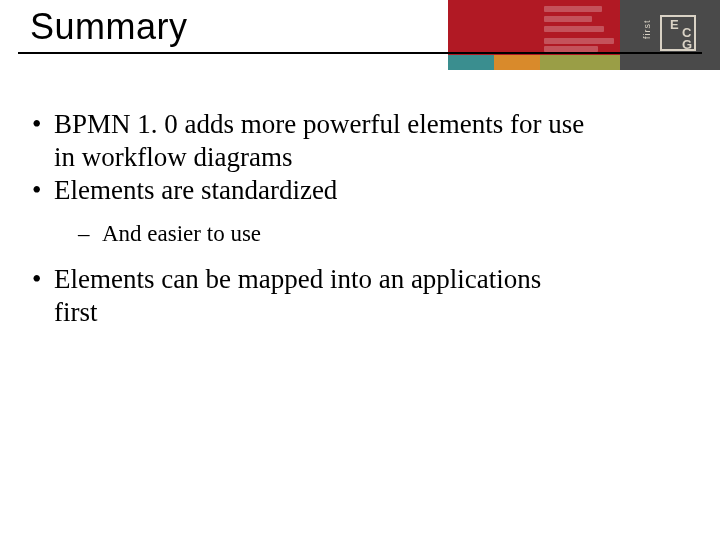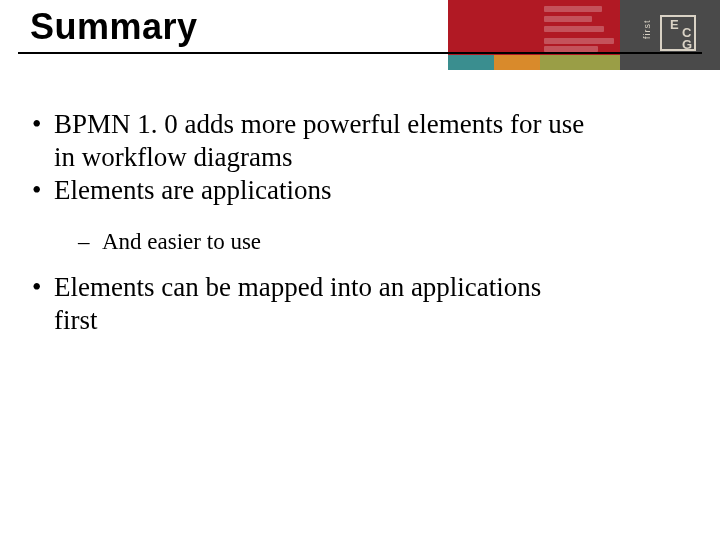--- a/index.html
+++ b/index.html
@@ -2,21 +2,21 @@
 <html><head>
   <meta charset="utf-8">
   <style>
     * { margin: 0; padding: 0; box-sizing: border-box; }
     html, body { width: 720px; height: 540px; background: #fff; font-family: Arial, Helvetica, sans-serif; color: #000; }
     .slide { position: relative; width: 720px; height: 540px; overflow: hidden; }
 
     
     .title-wrap { position: absolute; left: 0; top: 0; width: 720px; height: 70px; }
     .title-rule { position: absolute; left: 18px; top: 52px; width: 684px; height: 0; border-top: 2px solid #000; }
-    .title-text { position: absolute; left: 30px; top: 6px; font-size: 36px; font-weight: 700; letter-spacing: 0.5px; }
+    .title-text { position: absolute; left: 30px; top: 6px; font-size: 36px; font-weight: 400; letter-spacing: 0.5px; }
 
     
     .header-graphic { position: absolute; top: 0; right: 0; width: 272px; height: 70px; }
     .hg-red    { position: absolute; left: 0;   top: 0;  width: 172px; height: 55px; background: #b11924; }
     .hg-teal   { position: absolute; left: 0;   top: 55px; width: 46px; height: 15px; background: #3a8e8f; }
     .hg-orange { position: absolute; left: 46px; top: 55px; width: 46px; height: 15px; background: #d98a2b; }
     .hg-olive  { position: absolute; left: 92px; top: 55px; width: 80px; height: 15px; background: #9a9e46; }
     .hg-logo   { position: absolute; left: 172px; top: 0;  width: 100px; height: 70px; background: #4a4a4a; display: flex; align-items: center; justify-content: center; }
     .hg-logo-inner { position: relative; width: 60px; height: 48px; }
     .hg-logo-square { position: absolute; left: 20px; top: 4px; width: 36px; height: 36px; border: 2px solid #d9d2c5; }
@@ -34,21 +34,21 @@
     
     .hg-red .smudge { position: absolute; height: 6px; background: rgba(255,255,255,0.25); border-radius: 1px; }
 
     
     .body { position: absolute; left: 26px; top: 108px; width: 560px; }
     ul.level1 { list-style: none; }
     ul.level1 > li { position: relative; padding-left: 28px; font-size: 27px; line-height: 1.22; margin-bottom: 0; font-family: Liberation Serif, serif; }
     ul.level1 > li::before { content: "•"; position: absolute; left: 6px; top: 0; font-size: 27px; }
     ul.level1 > li + li { margin-top: 0; }
 
-    ul.level2 { list-style: none; margin-top: 20px; margin-bottom: 6px; }
+    ul.level2 { list-style: none; margin-top: 12px; margin-bottom: 6px; }
     ul.level2 > li { position: relative; padding-left: 48px; font-size: 23px; line-height: 1.3; }
     ul.level2 > li::before { content: "–"; position: absolute; left: 24px; top: 0; font-size: 23px; }
 
     .gap { height: 8px; }
   </style>
 </head>
 <body>
 <div class="slide">
 
   <div class="header-graphic">
@@ -80,21 +80,21 @@
     <div class="title-text">Summary</div>
     <div class="title-rule"></div>
   </div>
 
   <div class="body">
     <ul class="level1">
       <li>
         <span>BPMN 1. 0 adds more powerful elements for use in workflow diagrams</span>
       </li>
       <li>
-        <span>Elements are applications</span>
+        <span>Elements are standardized</span>
         <ul class="level2">
           <li>
             <span>And easier to use</span>
           </li>
         </ul>
       </li>
     </ul>
     <div class="gap"></div>
     <ul class="level1">
       <li>

